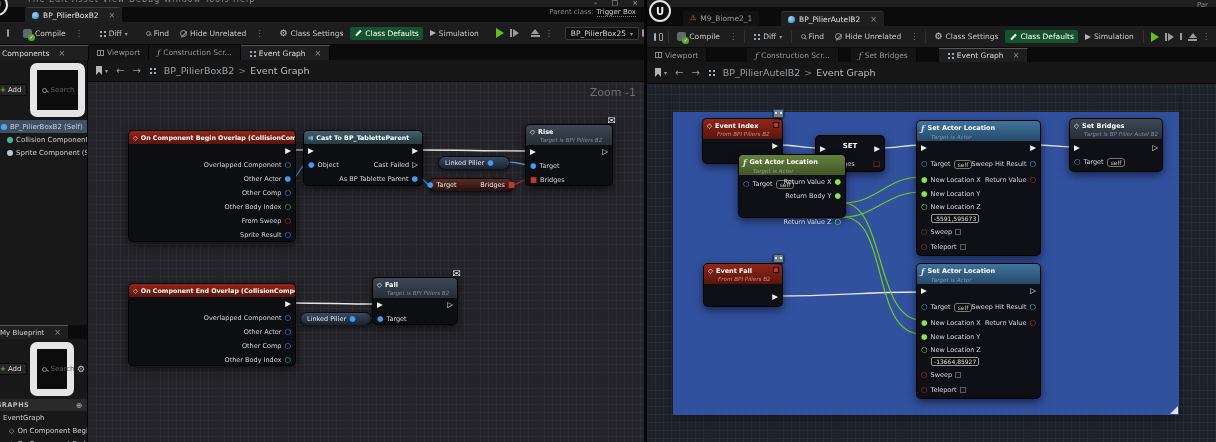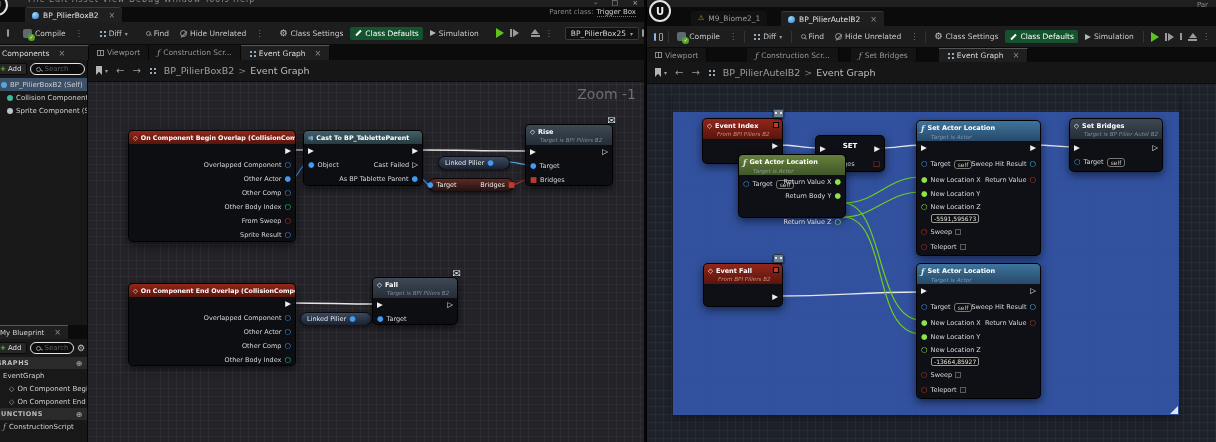--- a/index.html
+++ b/index.html
@@ -64,21 +64,21 @@
  radial-gradient(circle at 2px 6px,#9ab 1.1px,transparent 1.2px),
  radial-gradient(circle at 6px 6px,#9ab 1.1px,transparent 1.2px)}
 .vpic{width:7px;height:6px;border:1px solid #8a8a8a;background:linear-gradient(90deg,transparent 2px,#8a8a8a 2px,#8a8a8a 3px,transparent 3px)}
 
 .sidebar{position:absolute;left:0;top:60px;bottom:0;width:88px;background:#181818;border-right:1px solid #050505;overflow:hidden}
 .sb-inner{margin-left:-9px;width:97px}
 .addrow{display:flex;align-items:center;gap:3px;padding:3px 3px}
 .addbtn{display:flex;align-items:center;gap:2px;background:#262626;border:1px solid #0a0a0a;border-radius:2px;padding:1px 5px;color:#ddd;font-size:7px}
 .plus{color:#72bf36;font-weight:bold}
 .plus::before{content:"+"}
-.searchpill{flex:1;display:flex;align-items:center;gap:3px;background:#0c0c0c;border:1px solid #e5e5e5;border-radius:7px;padding:1px 5px;color:#5c5c5c;font-size:7px;min-width:0}
+.searchpill{flex:1;display:flex;align-items:center;gap:3px;background:#0c0c0c;border:7px solid #e5e5e5;border-radius:7px;padding:16px 5px;color:#5c5c5c;font-size:7px;min-width:0}
 .treeitem{display:flex;align-items:center;gap:3px;height:13px;padding:0 4px 0 10px;font-size:7px;color:#cfcfcf;white-space:nowrap}
 .treeitem.sel{background:#3c5068}
 .cdot{width:6px;height:6px;border-radius:50%;flex:none}
 .sechead{display:flex;align-items:center;justify-content:space-between;background:#2a2a2a;height:12px;padding:0 5px;font-size:6.5px;font-weight:bold;color:#bdbdbd;letter-spacing:.5px}
 .oplus{color:#9a9a9a;font-size:8px}
 .oplus::before{content:"⊕"}
 .mbitem{display:flex;align-items:center;gap:3px;height:13px;padding:0 4px 0 12px;font-size:7px;color:#cfcfcf;white-space:nowrap}
 .dia{color:#8fa8c0;font-size:7px}
 .dia::before{content:"◇"}
 .mbtabbar{height:14px;background:#0b0b0b;display:flex}
@@ -92,21 +92,21 @@
 .crumb{font-size:9.5px;color:#9aa0a5;white-space:nowrap}
 .crumb .pg{color:#b9bfc4}
 .crumb .sep{color:#7a7f84;margin:0 4px}
 .canvas{position:absolute;left:0;right:0;top:0;bottom:0;background-color:#232329;background-image:
  linear-gradient(rgba(255,255,255,.04) 1px,transparent 1px),
  linear-gradient(90deg,rgba(255,255,255,.04) 1px,transparent 1px),
  linear-gradient(rgba(0,0,0,.28) 1px,transparent 1px),
  linear-gradient(90deg,rgba(0,0,0,.28) 1px,transparent 1px);
  background-size:8px 8px,8px 8px,64px 64px,64px 64px}
 #win-right .canvas{background-color:#1e222b}
-.zoomlbl{position:absolute;right:8px;top:26px;font-size:14px;color:#6e6e6e;z-index:25}
+.zoomlbl{position:absolute;right:8px;top:26px;font-size:11px;color:#6e6e6e;z-index:25}
 .comment{position:absolute;box-shadow:0 4px 10px rgba(0,0,0,.35)}
 .chead{height:20px;display:flex;align-items:center;padding:0 6px;font-size:11px;font-weight:bold;color:#fff;text-shadow:0 1px 1px rgba(0,0,0,.5)}
 .cbody{position:absolute;left:0;right:0;top:20px;bottom:0}
 .cm-pink .chead{background:#b62ba0}
 .cm-pink .cbody{background:rgba(164,32,138,.82)}
 .cm-blue .chead{background:#3a68d2}
 .cm-blue .cbody{background:rgba(54,92,186,.8)}
 .rsz{position:absolute;right:1px;bottom:1px;width:0;height:0;border-bottom:8px solid rgba(255,255,255,.85);border-left:8px solid transparent}
 svg.wires{position:absolute;left:0;top:0;z-index:5;pointer-events:none}
 
@@ -488,21 +488,21 @@
     </div>
   </div>
 </div>
 
 <div class="win" id="win-right">
   <div class="logo" style="left:2px;top:0"></div>
   <div class="menustrip">
     <div class="parentclass" style="top:1px"><span>Par</span></div>
   </div>
   <div class="tabrow" style="height:19px">
-    <div class="doctab inactive" style="left:44px;top:4px">
+    <div class="doctab inactive" style="left:36px;top:4px">
       <span class="warnicon"></span>
       <span>M9_Biome2_1</span>
     </div>
     <div class="doctab" style="left:134px;top:4px;height:15px">
       <span class="bpicon"></span>
       <span>BP_PilierAutelB2</span>
       <span class="x"></span>
     </div>
   </div>
   <div class="toolbar" style="height:22px">

